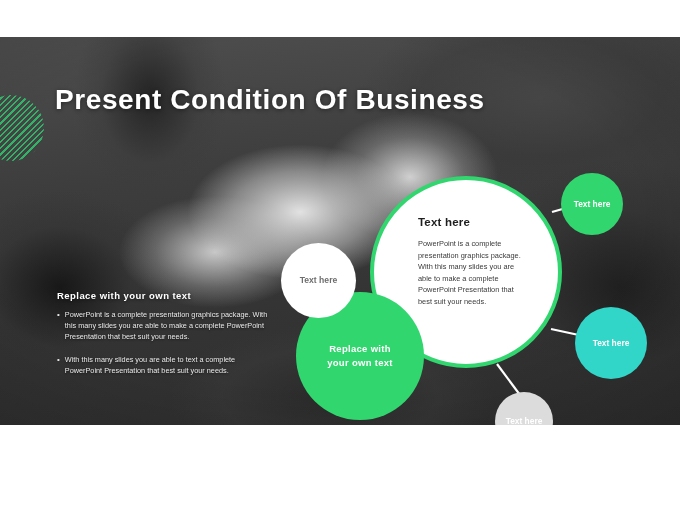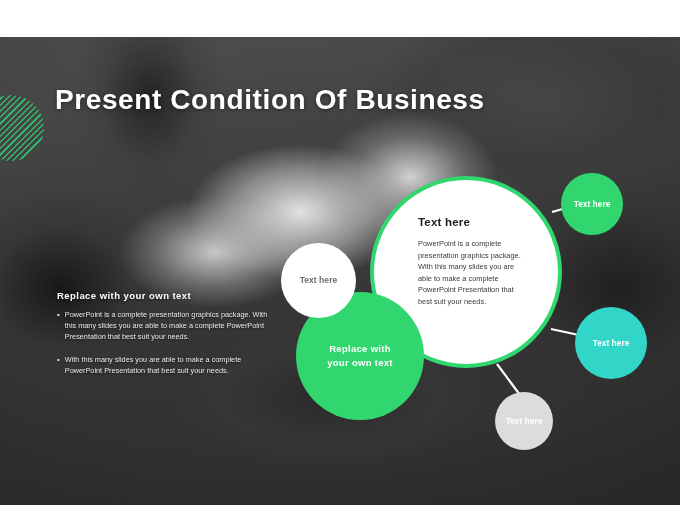--- a/index.html
+++ b/index.html
@@ -6,21 +6,21 @@
   html, body {
     width:680px; height:510px;
     background:#ffffff;
     font-family:"Liberation Sans", sans-serif;
     overflow:hidden;
   }
 
   .slide {
     position:absolute;
     left:0; top:37px;
-    width:680px; height:468px;
+    width:680px; height:388px;
     overflow:hidden;
     background:#0c4a6e;
   }
 
   
   .photo {
     position:absolute; inset:0;
     background-color:#4a4a4a;
     background-image:
       radial-gradient(ellipse 150px 90px at 300px 175px, rgba(235,235,235,.95) 0%, rgba(200,200,200,.55) 45%, rgba(120,120,120,0) 75%),
@@ -199,21 +199,21 @@
   <div class="body-block">
     <div class="body-heading">Replace with your own text</div>
 
     <div class="bullet-row">
       <span class="bullet-dot">•</span>
       <span class="bullet-text">PowerPoint is a complete presentation graphics package. With this many slides you are able to make a complete PowerPoint Presentation that  best suit your needs.</span>
     </div>
 
     <div class="bullet-row">
       <span class="bullet-dot">•</span>
-      <span class="bullet-text">With this many slides you are able to make a complete PowerPoint Presentation that  best suit your needs.</span>
+      <span class="bullet-text">With this many slides you are able to text a complete PowerPoint Presentation that  best suit your needs.</span>
     </div>
   </div>
 
   <svg class="connectors" width="680" height="388">
     <line x1="552" y1="175" x2="580" y2="167" stroke="#ffffff" stroke-width="2.2"></line>
     <line x1="551" y1="292" x2="588" y2="300" stroke="#ffffff" stroke-width="2.2"></line>
     <line x1="497" y1="327" x2="523" y2="362" stroke="#ffffff" stroke-width="2.2"></line>
   </svg>
 
   <div class="main-circle">

